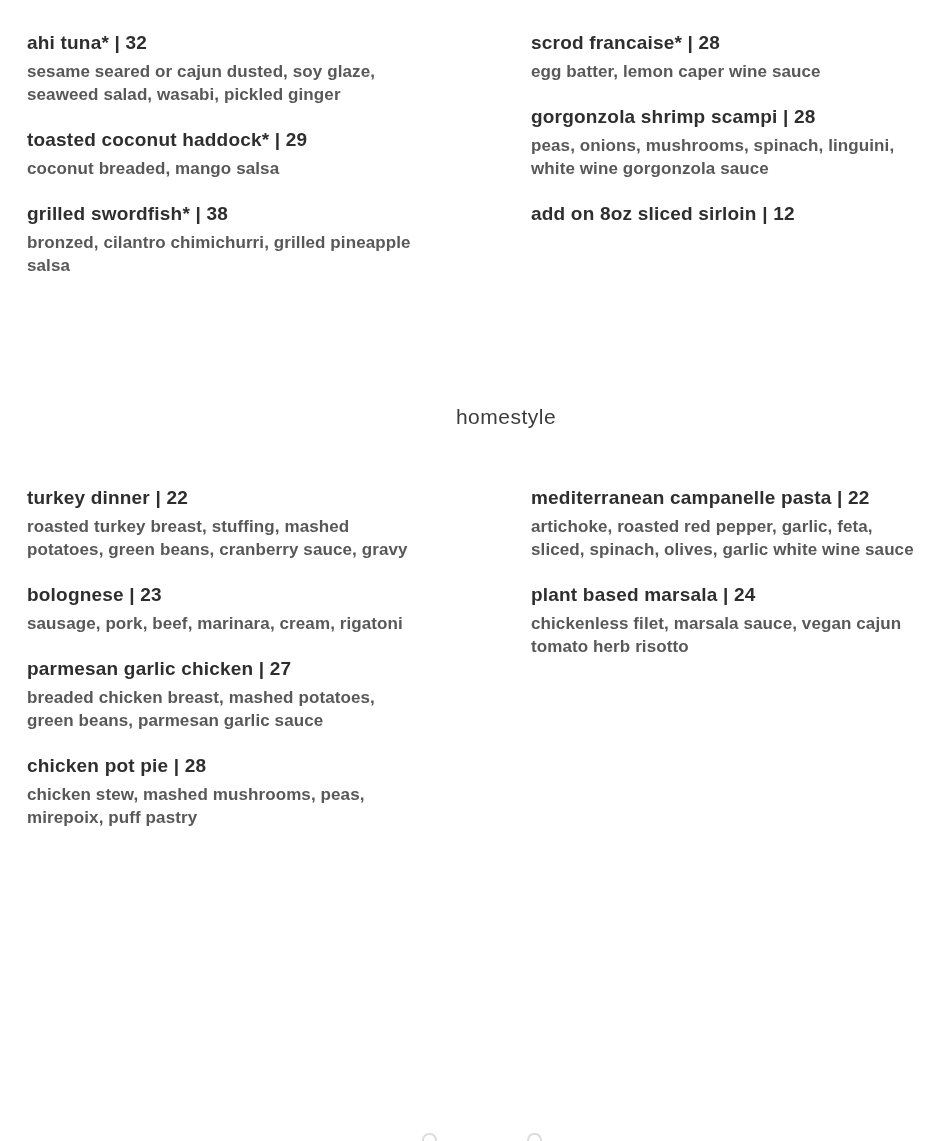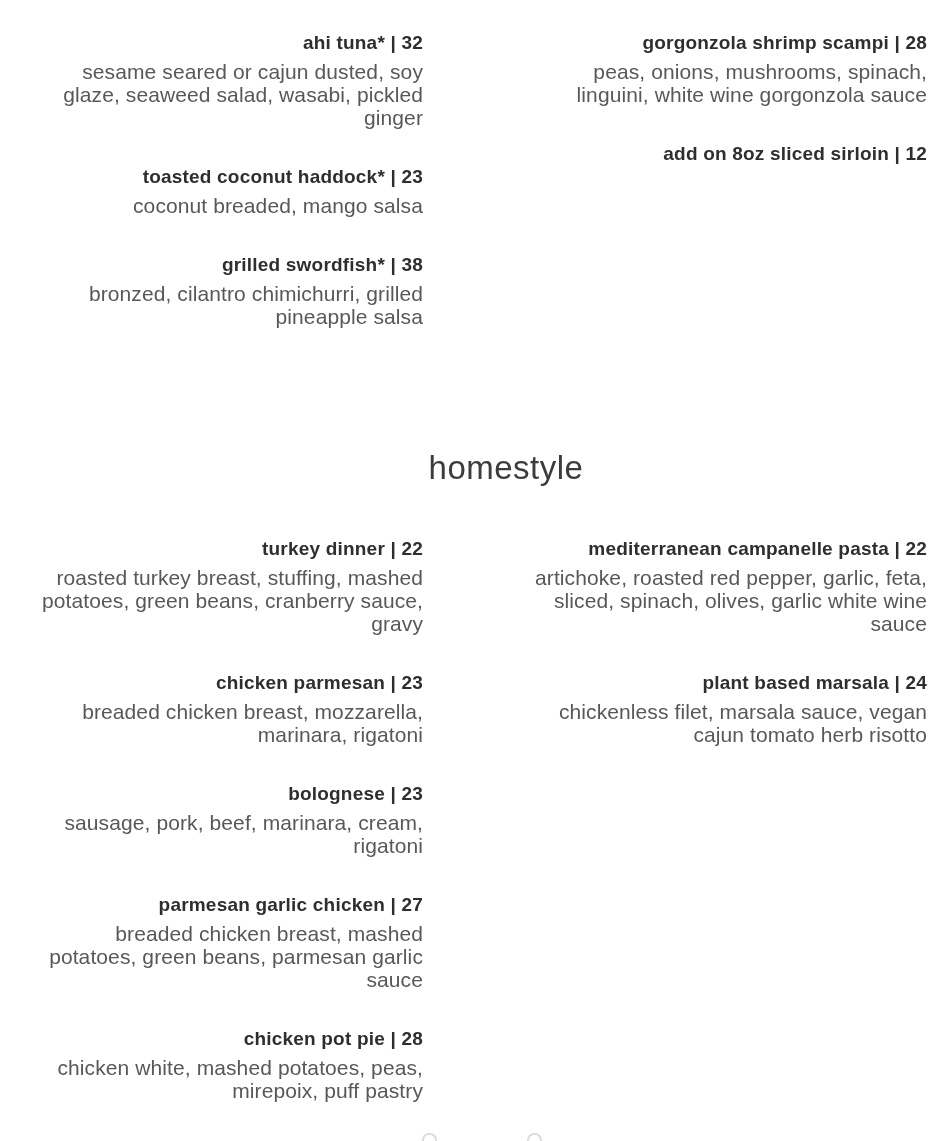--- a/index.html
+++ b/index.html
@@ -17,53 +17,52 @@
   }
   .menu {
     padding: 31px 15px 0 27px;
   }
   .cols {
     display: flex;
     align-items: flex-start;
   }
   .col {
     width: 396px;
-    text-align: right;
   }
   .col-right {
     margin-left: 108px;
   }
   .item + .item {
-    margin-top: 36px;
+    margin-top: 22px;
   }
   .item-title {
     margin: 0;
     font-size: 19px;
     font-weight: 700;
     color: #2e2e2e;
     line-height: 23px;
     letter-spacing: 0.2px;
     white-space: nowrap;
   }
   .item-desc {
     margin: 6px 0 0 0;
-    font-size: 21px;
-    font-weight: 400;
+    font-size: 17px;
+    font-weight: 700;
     color: #585858;
     line-height: 23px;
     letter-spacing: 0.1px;
   }
   .item-desc:empty {
     display: none;
   }
   .section-heading {
     margin: 123px 0 52px 0;
     padding-left: 50px;
     text-align: center;
-    font-size: 33px;
+    font-size: 21px;
     font-weight: 300;
     color: #3c3c3c;
     letter-spacing: 0.5px;
     line-height: 34px;
   }
   
   .fragment {
     position: absolute;
     top: 1133px;
     width: 11px;
@@ -82,29 +81,33 @@
 <div class="menu">
 
   <section>
     <div class="cols">
       <div class="col col-left">
         <div class="item">
           <h3 class="item-title">ahi tuna* | 32</h3>
           <p class="item-desc">sesame seared or cajun dusted, soy glaze, seaweed salad, wasabi, pickled ginger</p>
         </div>
         <div class="item">
-          <h3 class="item-title">toasted coconut haddock* | 23</h3>
+          <h3 class="item-title">toasted coconut haddock* | 29</h3>
           <p class="item-desc">coconut breaded, mango salsa</p>
         </div>
         <div class="item">
           <h3 class="item-title">grilled swordfish* | 38</h3>
           <p class="item-desc">bronzed, cilantro chimichurri, grilled pineapple salsa</p>
         </div>
       </div>
       <div class="col col-right">
+        <div class="item">
+          <h3 class="item-title">scrod francaise* | 28</h3>
+          <p class="item-desc">egg batter, lemon caper wine sauce</p>
+        </div>
         <div class="item">
           <h3 class="item-title">gorgonzola shrimp scampi | 28</h3>
           <p class="item-desc">peas, onions, mushrooms, spinach, linguini, white wine gorgonzola sauce</p>
         </div>
         <div class="item">
           <h3 class="item-title">add on 8oz sliced sirloin | 12</h3>
         </div>
       </div>
     </div>
   </section>
@@ -112,34 +115,30 @@
   <h2 class="section-heading">homestyle</h2>
 
   <section>
     <div class="cols">
       <div class="col col-left">
         <div class="item">
           <h3 class="item-title">turkey dinner | 22</h3>
           <p class="item-desc">roasted turkey breast, stuffing, mashed potatoes, green beans, cranberry sauce, gravy</p>
         </div>
         <div class="item">
-          <h3 class="item-title">chicken parmesan | 23</h3>
-          <p class="item-desc">breaded chicken breast, mozzarella, marinara, rigatoni</p>
-        </div>
-        <div class="item">
           <h3 class="item-title">bolognese | 23</h3>
           <p class="item-desc">sausage, pork, beef, marinara, cream, rigatoni</p>
         </div>
         <div class="item">
           <h3 class="item-title">parmesan garlic chicken | 27</h3>
           <p class="item-desc">breaded chicken breast, mashed potatoes, green beans, parmesan garlic sauce</p>
         </div>
         <div class="item">
           <h3 class="item-title">chicken pot pie | 28</h3>
-          <p class="item-desc">chicken white, mashed potatoes, peas, mirepoix, puff pastry</p>
+          <p class="item-desc">chicken stew, mashed mushrooms, peas, mirepoix, puff pastry</p>
         </div>
       </div>
       <div class="col col-right">
         <div class="item">
           <h3 class="item-title">mediterranean campanelle pasta | 22</h3>
           <p class="item-desc">artichoke, roasted red pepper, garlic, feta, sliced, spinach, olives, garlic white wine sauce</p>
         </div>
         <div class="item">
           <h3 class="item-title">plant based marsala | 24</h3>
           <p class="item-desc">chickenless filet, marsala sauce, vegan cajun tomato herb risotto</p>

